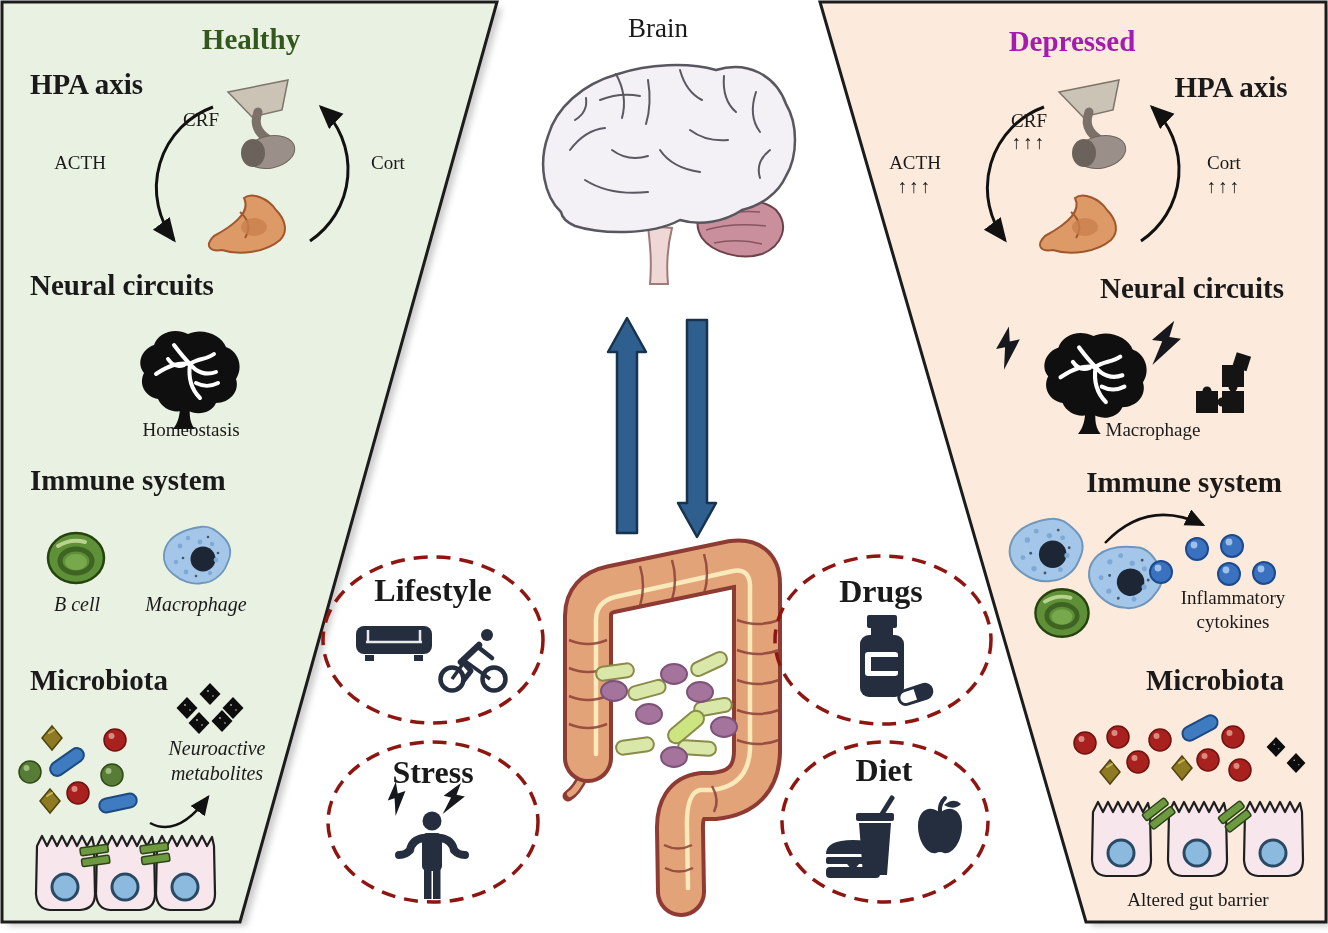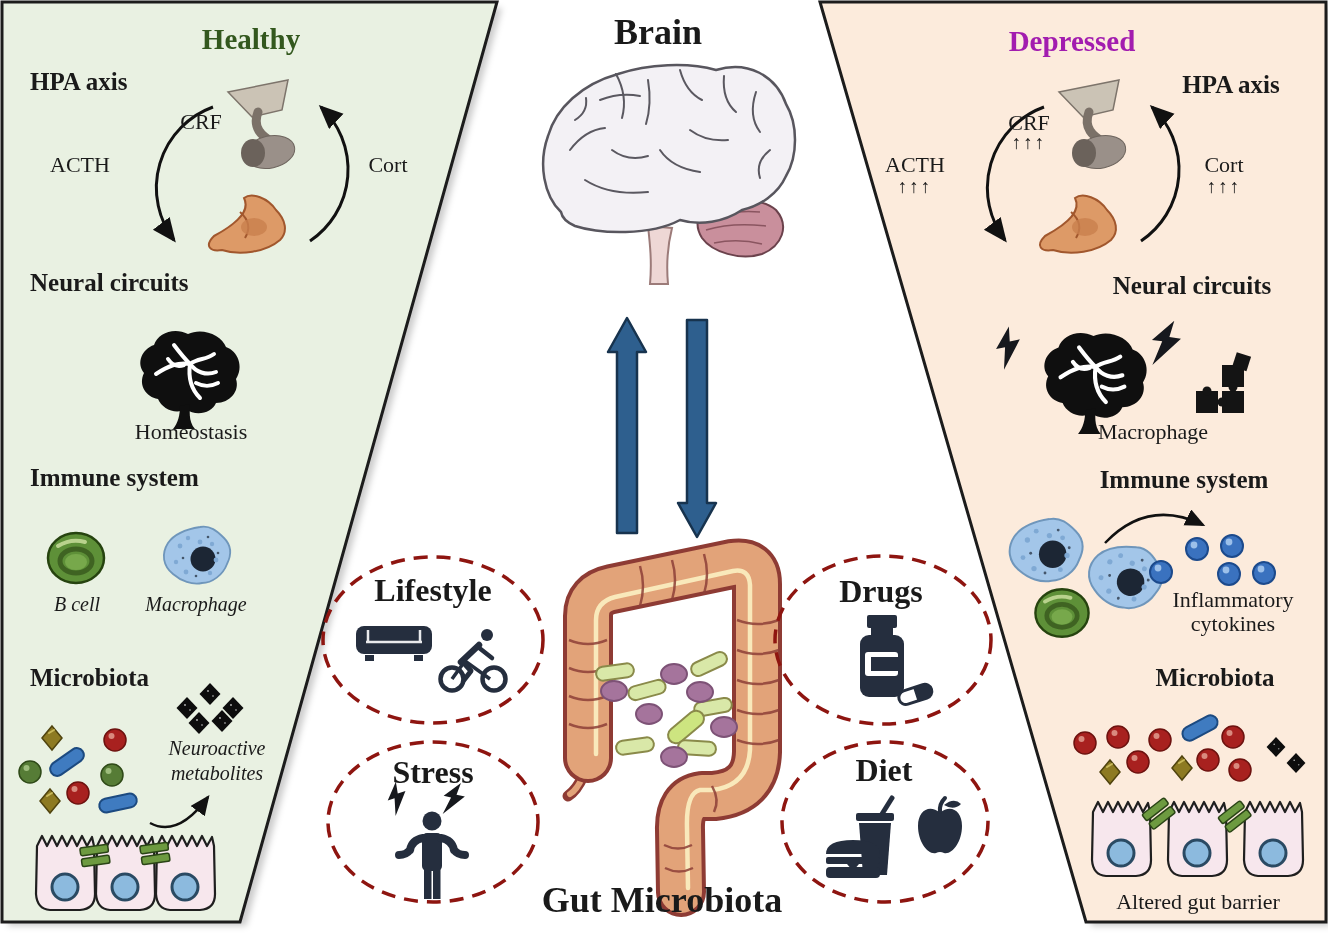--- a/index.html
+++ b/index.html
@@ -1,27 +1,27 @@
 <!DOCTYPE html>
 <html><head>
 <meta charset="utf-8">
 <style>
   html,body{margin:0;padding:0;background:#fff;}
   #stage{position:relative;width:1328px;height:933px;background:#fff;overflow:hidden;
          font-family:"Liberation Serif","DejaVu Serif",serif;color:#1a1a1a;}
   #art{position:absolute;left:0;top:0;}
   .t{position:absolute;white-space:nowrap;text-align:center;transform:translateX(-50%);line-height:1.05;}
-  .h{font-size:25px;font-weight:bold;}
+  .h{font-size:29px;font-weight:bold;}
   .hl{transform:none;text-align:left;}
   .title{font-size:29px;font-weight:bold;}
   .green{color:#33581e;}
   .red{color:#a21caf;}
-  .lab{font-size:22px;}
+  .lab{font-size:19px;}
   .it{font-size:20px;font-style:italic;}
-  .big{font-size:36px;font-weight:bold;}
+  .big{font-size:27px;font-weight:normal;}
   .ell{font-size:32px;font-weight:bold;}
   .upar{font-size:19px;font-weight:bold;letter-spacing:2px;}
 </style>
 </head>
 <body>
 
 <div id="stage">
 
 <svg id="art" width="1328" height="933" viewBox="0 0 1328 933">
   <defs>
@@ -367,21 +367,20 @@
 <div class="t h hl" style="left:30px;top:270px;">Neural circuits</div>
 <div class="t lab" style="left:191px;top:420px;">Homeostasis</div>
 <div class="t h hl" style="left:30px;top:465px;">Immune system</div>
 <div class="t it" style="left:77px;top:594px;">B cell</div>
 <div class="t it" style="left:196px;top:594px;">Macrophage</div>
 <div class="t h hl" style="left:30px;top:665px;">Microbiota</div>
 <div class="t it" style="left:217px;top:738px;">Neuroactive</div>
 <div class="t it" style="left:217px;top:763px;">metabolites</div>
 
 <div class="t big" style="left:658px;top:14px;">Brain</div>
-<div class="t big" style="left:662px;top:882px;">Gut Microbiota</div>
 <div class="t ell" style="left:433px;top:574px;">Lifestyle</div>
 <div class="t ell" style="left:433px;top:756px;">Stress</div>
 <div class="t ell" style="left:881px;top:575px;">Drugs</div>
 <div class="t ell" style="left:884px;top:754px;">Diet</div>
 
 <div class="t title red" style="left:1072px;top:26px;">Depressed</div>
 <div class="t h" style="left:1231px;top:72px;">HPA axis</div>
 <div class="t lab" style="left:1029px;top:111px;">CRF</div>
 <div class="t upar" style="left:1029px;top:133px;">↑↑↑</div>
 <div class="t lab" style="left:915px;top:153px;">ACTH</div>

